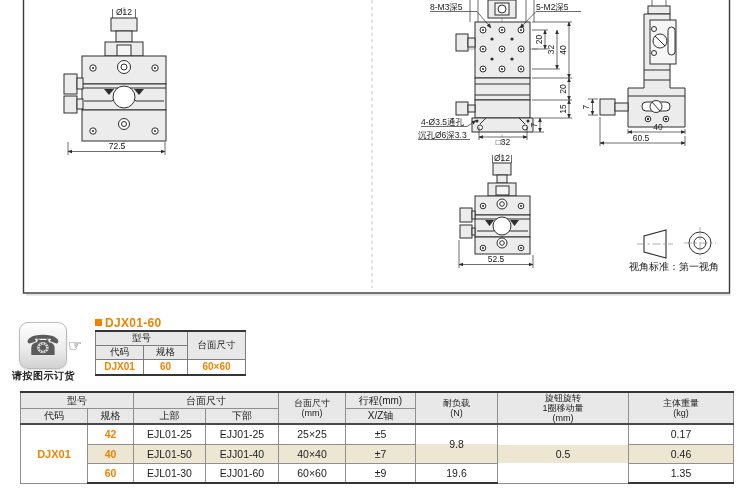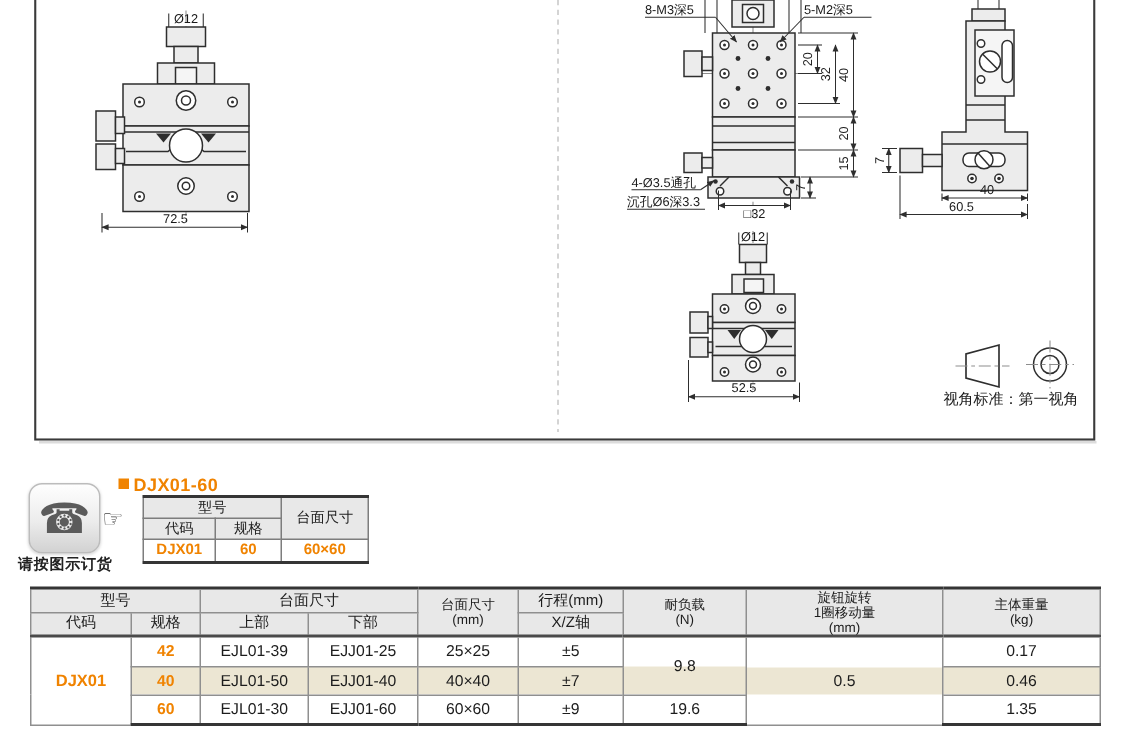--- a/index.html
+++ b/index.html
@@ -21,21 +21,21 @@
   text.lbl-lg{font-size:10px;fill:#1a1a1a;font-family:"Liberation Sans","DejaVu Sans",sans-serif;}
 
   
   .phone-btn{left:19px;top:322px;width:46px;height:45px;border:1px solid #bcbcbc;border-radius:9px;
     background:linear-gradient(180deg,#fefefe 0%,#ececec 55%,#d2d2d2 100%);
     display:flex;align-items:center;justify-content:center;box-shadow:0 1px 2px rgba(0,0,0,.15);}
   .phone-glyph{font-size:28px;color:#5b5b5b;line-height:1;}
   .hand{left:68px;top:336px;font-size:16px;color:#454545;}
   .caption{left:12px;top:369px;font-size:10px;color:#222;white-space:nowrap;letter-spacing:.5px;font-weight:bold;}
 
-  .part-title{left:79px;top:316px;display:flex;align-items:center;height:13px;text-align:right;}
+  .part-title{left:95px;top:316px;display:flex;align-items:center;height:13px;text-align:right;}
   .bullet{width:7px;height:7px;background:#f08300;margin-right:3px;}
   .part-title .t{color:#f08300;font-weight:bold;font-size:12px;letter-spacing:.3px;}
 
   
   table{border-collapse:collapse;table-layout:fixed;padding-left:32px;}
   th,td{padding:0;text-align:center;vertical-align:middle;}
 
   .mini{left:95px;top:330px;position:absolute;}
   .mini th,.mini td{border:1px solid #7d7d7d;font-size:9.5px;color:#222;}
   .mini th{background:#e8e8e8;font-weight:normal;}
@@ -363,21 +363,21 @@
   <tr class="h2">
     <th class="hsep">代码</th>
     <th class="hsep">规格</th>
     <th class="hsep">上部</th>
     <th class="hsep">下部</th>
     <th class="hsep">X/Z轴</th>
   </tr>
   <tr class="r1">
     <td rowspan="3" class="code-cell">DJX01</td>
     <td class="spec-cell">42</td>
-    <td>EJL01-39</td>
+    <td>EJL01-25</td>
     <td>EJJ01-25</td>
     <td>25×25</td>
     <td>±5</td>
     <td rowspan="2" class="load2">9.8</td>
     <td rowspan="3" class="knob3">0.5</td>
     <td>0.17</td>
   </tr>
   <tr class="r2 stripe">
     <td class="spec-cell">40</td>
     <td>EJL01-50</td>

